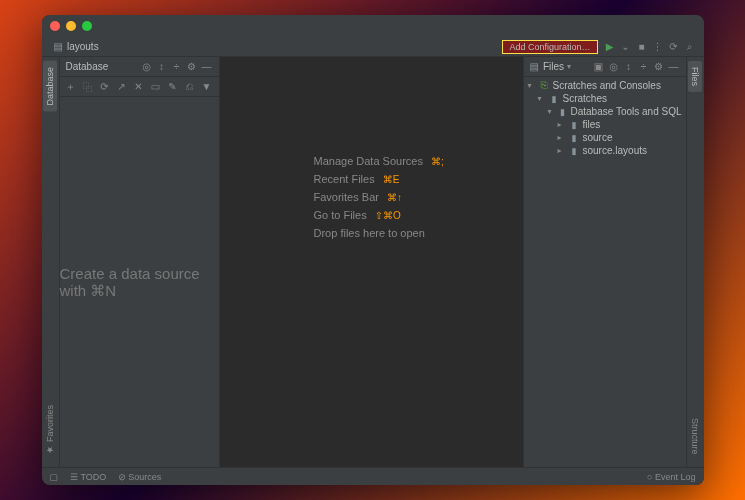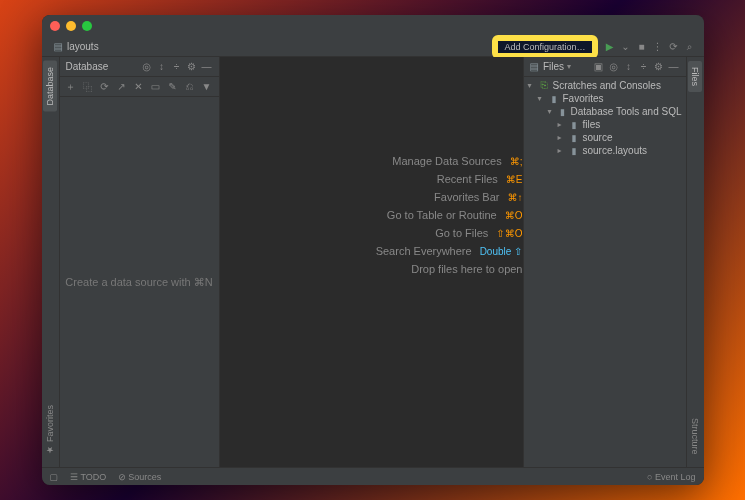--- a/index.html
+++ b/index.html
@@ -5,38 +5,38 @@
 *{margin:0;padding:0;box-sizing:border-box;font-family:-apple-system,BlinkMacSystemFont,"Segoe UI",sans-serif;user-select:none}
 body{background:linear-gradient(135deg,#d84315 0%,#1a0033 50%,#ff6f00 100%);width:745px;height:500px;overflow:hidden;display:flex;align-items:center;justify-content:center}
 .window{width:662px;height:470px;background:#2b2b2b;border-radius:8px;box-shadow:0 10px 40px rgba(0,0,0,.5);display:flex;flex-direction:column;overflow:hidden}
 .titlebar{height:22px;background:#3c3f41;display:flex;align-items:center;padding:0 8px;gap:6px}
 .traffic{display:flex;gap:6px}
 .traffic span{width:10px;height:10px;border-radius:50%}
 .traffic .r{background:#ff5f57}.traffic .y{background:#febc2e}.traffic .g{background:#28c840}
 .tabrow{height:20px;background:#3c3f41;border-bottom:1px solid #323232;display:flex;align-items:center;padding:0 6px;font-size:10px;color:#bbb}
 .tabrow .tab{display:flex;align-items:center;gap:4px;padding:0 6px}
 .tabrow .sp{flex:1}
-.tabrow .btn{background:#0f172a;border:6px solid #fde047;border-radius:6px;padding:1px 6px;font-size:9px;color:#bbb;margin-right:4px}
+.tabrow .btn{background:#7f1d1d;border:1px solid #fde047;border-radius:0;padding:1px 6px;font-size:9px;color:#bbb;margin-right:4px}
 .tabrow .ico{width:12px;height:12px;display:flex;align-items:center;justify-content:center;color:#888;font-size:10px;margin:0 2px}
 .main{flex:1;display:flex;min-height:0}
 .gutter-l{width:18px;background:#3c3f41;border-right:1px solid #323232;display:flex;flex-direction:column;align-items:center;padding-top:4px}
 .gutter-l .vtab{writing-mode:vertical-rl;transform:rotate(180deg);font-size:9px;color:#bbb;padding:6px 2px;background:#4e5254;border-radius:2px;display:flex;align-items:center;gap:4px}
 .gutter-l .fav{margin-top:auto;margin-bottom:8px;writing-mode:vertical-rl;transform:rotate(180deg);font-size:9px;color:#888;padding:4px 1px}
 .gutter-r{width:18px;background:#3c3f41;border-left:1px solid #323232;display:flex;flex-direction:column;align-items:center;padding-top:4px}
 .gutter-r .vtab{writing-mode:vertical-rl;font-size:9px;color:#bbb;padding:6px 2px;background:#4e5254;border-radius:2px}
 .gutter-r .struct{margin-top:auto;margin-bottom:8px;writing-mode:vertical-rl;font-size:9px;color:#888;padding:4px 1px}
 .panel-db{width:160px;background:#3c3f41;border-right:1px solid #323232;display:flex;flex-direction:column}
 .panel-hdr{height:20px;display:flex;align-items:center;padding:0 6px;font-size:10px;color:#bbb;border-bottom:1px solid #323232}
 .panel-hdr .sp{flex:1}
 .panel-hdr .ic{width:12px;height:12px;color:#888;font-size:10px;margin-left:3px;display:flex;align-items:center;justify-content:center}
 .panel-tools{height:20px;display:flex;align-items:center;padding:0 4px;gap:3px;border-bottom:1px solid #323232}
 .panel-tools .ic{width:14px;height:14px;color:#888;font-size:10px;display:flex;align-items:center;justify-content:center}
 .panel-body{flex:1;display:flex;align-items:center;justify-content:center}
-.panel-body .hint{font-size:11px;color:#777;text-align:right}
-.center{flex:1;background:#2b2b2b;display:flex;flex-direction:column;align-items:flex-end;justify-content:flex-start;padding:98px 0 0 118px}
+.panel-body .hint{font-size:15px;color:#777;text-align:left}
+.center{flex:1;background:#2b2b2b;display:flex;flex-direction:column;align-items:flex-start;justify-content:flex-start;padding:98px 0 0 94px}
 .center .row{font-size:11px;color:#888;margin-bottom:6px;display:flex;align-items:center;gap:8px}
 .center .row .sc{color:#ff9800;font-size:10px}
 .center .row .sc2{color:#4fc3f7;font-size:10px}
 .panel-files{width:163px;background:#3c3f41;border-left:1px solid #323232;display:flex;flex-direction:column}
 .tree{flex:1;padding:2px 4px;font-size:10px;color:#bbb}
 .tree .node{display:flex;align-items:center;padding:1px 0;gap:3px;white-space:nowrap}
 .tree .arr{width:8px;color:#888;font-size:8px}
 .tree .fi{width:11px;height:11px;display:inline-flex;align-items:center;justify-content:center;font-size:9px}
 .tree .d0{padding-left:0}.tree .d1{padding-left:10px}.tree .d2{padding-left:20px}.tree .d3{padding-left:30px}
 .footer{height:18px;background:#3c3f41;border-top:1px solid #323232;display:flex;align-items:center;padding:0 8px;font-size:9px;color:#888;gap:12px}
@@ -114,30 +114,22 @@
         </div>
       <div class="row">
           <span>Recent Files</span>
           <span class="sc">⌘E</span>
         </div>
       <div class="row">
           <span>Favorites Bar</span>
           <span class="sc">⌘↑</span>
         </div>
       <div class="row">
-          <span>Go to Table or Routine</span>
-          <span class="sc">⌘O</span>
-        </div>
-      <div class="row">
           <span>Go to Files</span>
           <span class="sc">⇧⌘O</span>
-        </div>
-      <div class="row">
-          <span>Search Everywhere</span>
-          <span class="sc2">Double ⇧</span>
         </div>
       <div class="row">
           <span>Drop files here to open</span>
         </div>
     </div>
 
     <div class="panel-files">
       <div class="panel-hdr">
         <span style="color:#87939a;margin-right:4px">▤</span>
         <span>Files</span>
@@ -152,21 +144,21 @@
       </div>
       <div class="tree" id="file-tree">
           <div class="node d0">
             <span class="arr">▾</span>
             <span class="fi scratch">⎘</span>
             <span>Scratches and Consoles</span>
           </div>
           <div class="node d1">
             <span class="arr">▾</span>
             <span class="fi folder">▮</span>
-            <span>Favorites</span>
+            <span>Scratches</span>
           </div>
           <div class="node d2">
             <span class="arr">▾</span>
             <span class="fi folder">▮</span>
             <span>Database Tools and SQL</span>
           </div>
           <div class="node d3">
             <span class="arr">▸</span>
             <span class="fi folder">▮</span>
             <span>files</span>

